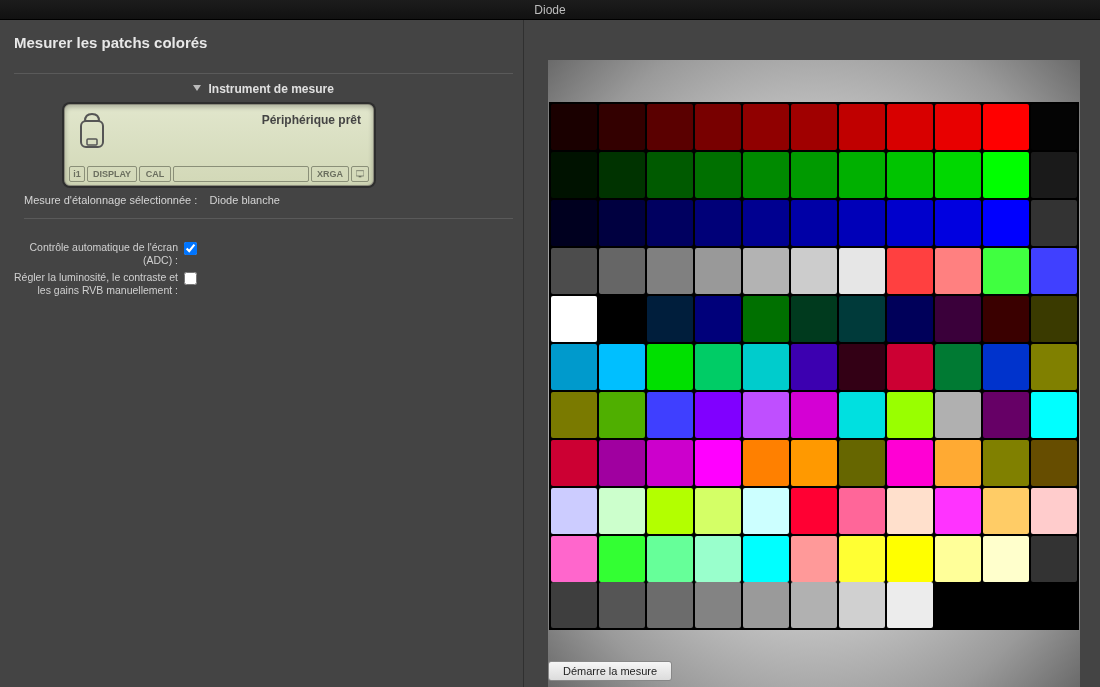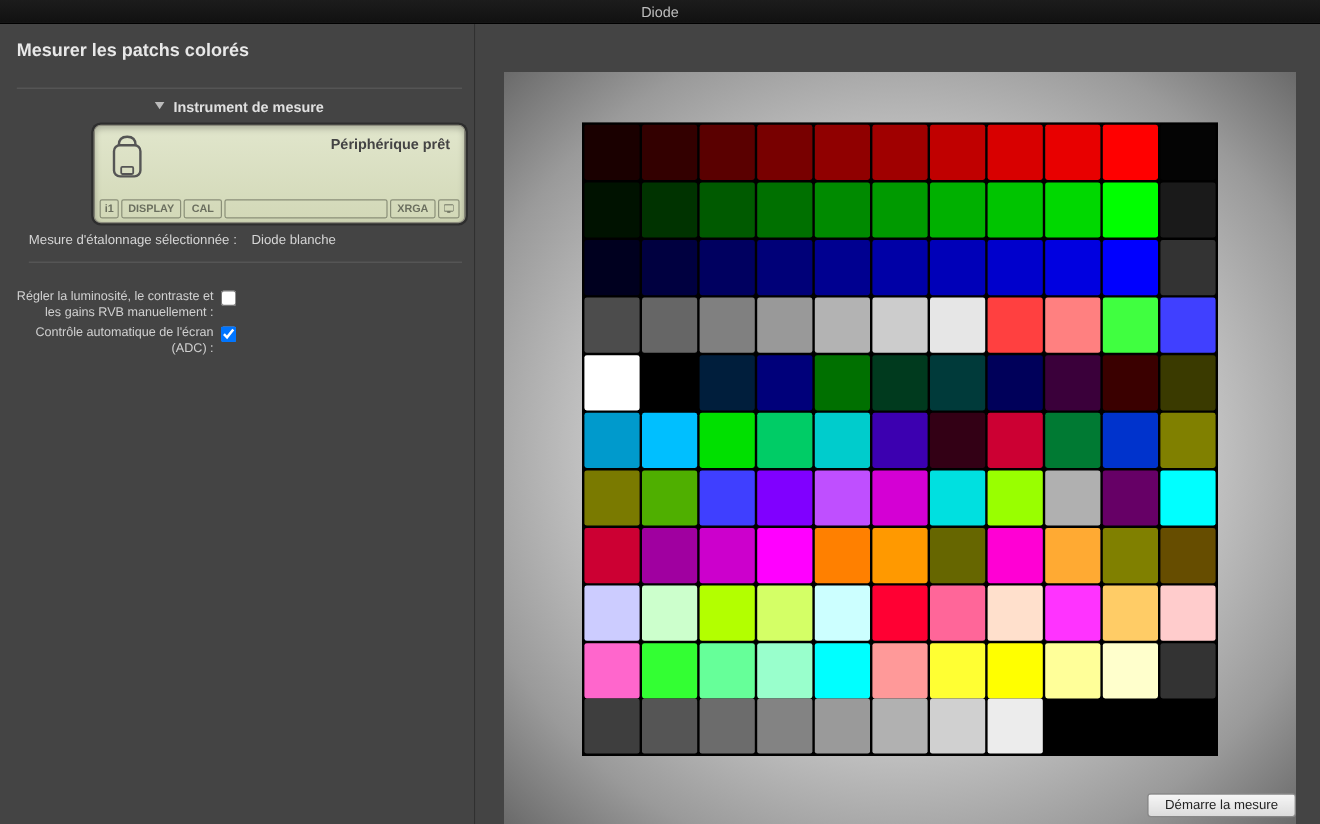--- a/index.html
+++ b/index.html
@@ -19,21 +19,21 @@
     text-align: center;
     line-height: 20px;
     font-size: 12px;
     border-bottom: 1px solid #000;
   }
   .main {
     display: flex;
     height: 667px;
   }
   .left {
-    width: 396px;
+    width: 524px;
     background: #444444;
     padding: 14px 10px 10px 14px;
     border-right: 1px solid #303030;
   }
   .right {
     flex: 1;
     background: #444444;
     display: flex;
     flex-direction: column;
   }
@@ -59,21 +59,21 @@
   .disclosure {
     display:inline-block;
     width: 0; height: 0;
     border-left: 4px solid transparent;
     border-right: 4px solid transparent;
     border-top: 6px solid #bbb;
     margin-right: 4px; vertical-align: 2px;
   }
   
   .lcd-wrap {
-    margin: 2px 0 6px 64px;
+    margin: 2px 0 6px 50px;
     text-decoration: underline;
   }
   .lcd {
     width: 310px;
     height: 82px;
     background: linear-gradient(to bottom, #e1e6cc, #d2d8b7);
     border: 1px solid #8c8c7d;
     border-radius: 6px;
     box-shadow: inset 0 2px 5px rgba(0,0,0,.25), 0 0 0 2px #2e2e2e;
     position: relative;
@@ -165,21 +165,21 @@
     display:grid;
     grid-template-columns: repeat(8,46px);
     grid-auto-rows:46px;
     gap:2px;
     background:#000;
     padding:0 2px 2px 2px;
     margin-top:-2px;
   }
   .btn-row {
     position:absolute; bottom: 6px; left:0; right:0;
-    display:flex; justify-content:flex-end;margin-top:10px;
+    display:flex; justify-content:flex-start;margin-top:10px;
   }
   button.start {
     background: linear-gradient(to bottom,#f6f6f6,#dcdcdc);
     border:1px solid #888;
     border-radius: 3px;
     padding: 3px 14px;
     font-size: 11px;
     color:#222;
     cursor:pointer;
   }
@@ -229,27 +229,27 @@
       <div class="matrix-line">
         <span>Mesure d'étalonnage sélectionnée :</span>
         &nbsp;&nbsp;
         <span>Diode blanche</span>
       </div>
     </div>
 
     <div class="section" style="border-top:none">
 
       <div class="config-row">
+        <div class="config-label">Contrôle automatique de l'écran (ADC) :</div>
+        <div class="config-ctrl"><input type="checkbox" checked="" style=""></div>
+      </div>
+
+      <div class="config-row">
         <div class="config-label">Régler la luminosité, le contraste et les gains RVB manuellement :</div>
         <div class="config-ctrl"><input type="checkbox" style=""></div>
-      </div>
-
-      <div class="config-row">
-        <div class="config-label">Contrôle automatique de l'écran (ADC) :</div>
-        <div class="config-ctrl"><input type="checkbox" checked="" style=""></div>
       </div>
     </div>
   </div>
 
   <div class="right">
     <div class="preview">
       <div class="grid-wrap">
         <div class="swatch-grid" id="swatchGrid">
             <div class="swatch" style="background: rgb(26, 0, 0);"></div>
             <div class="swatch" style="background: rgb(51, 0, 0);"></div>

